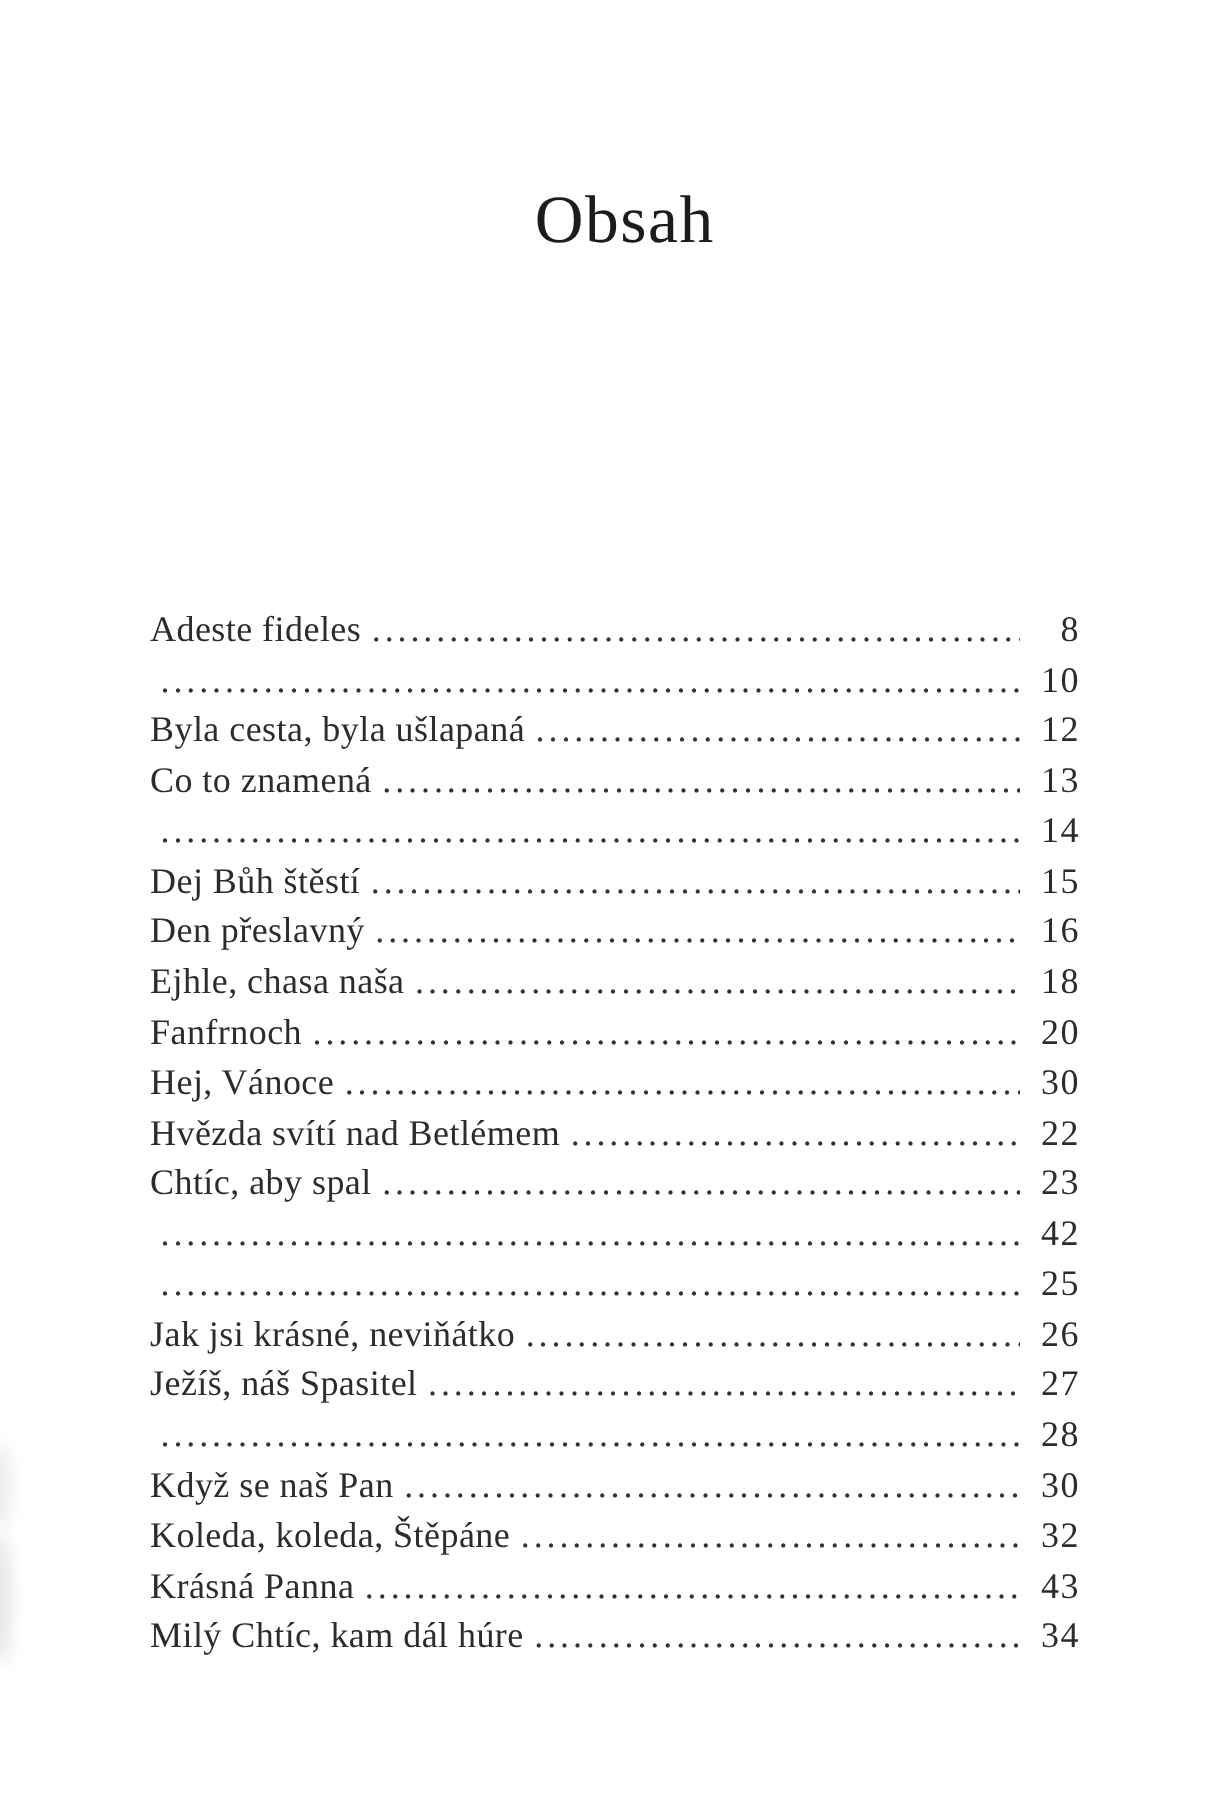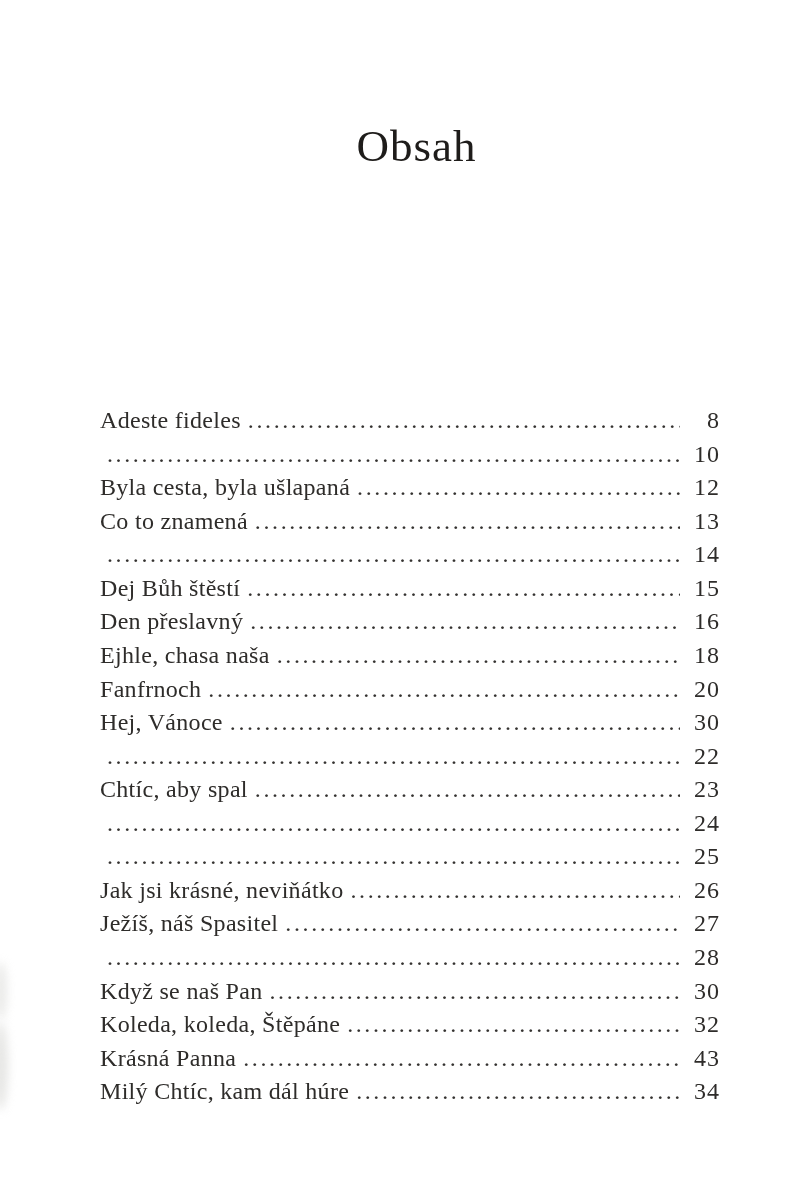--- a/index.html
+++ b/index.html
@@ -121,31 +121,32 @@
         <span class="entry-title">Fanfrnoch</span>
         <span class="dots">............................................................................................................................................</span>
         <span class="num">20</span>
       </div>
       <div class="row">
         <span class="entry-title">Hej, Vánoce</span>
         <span class="dots">............................................................................................................................................</span>
         <span class="num">30</span>
       </div>
       <div class="row">
+        <span class="entry-title">Hvězda svítí nad Betlémem</span>
         <span class="dots">............................................................................................................................................</span>
         <span class="num">22</span>
       </div>
       <div class="row">
         <span class="entry-title">Chtíc, aby spal</span>
         <span class="dots">............................................................................................................................................</span>
         <span class="num">23</span>
       </div>
       <div class="row">
         <span class="dots">............................................................................................................................................</span>
-        <span class="num">24</span>
+        <span class="num">42</span>
       </div>
       <div class="row">
         <span class="dots">............................................................................................................................................</span>
         <span class="num">25</span>
       </div>
       <div class="row">
         <span class="entry-title">Jak jsi krásné, neviňátko</span>
         <span class="dots">............................................................................................................................................</span>
         <span class="num">26</span>
       </div>

